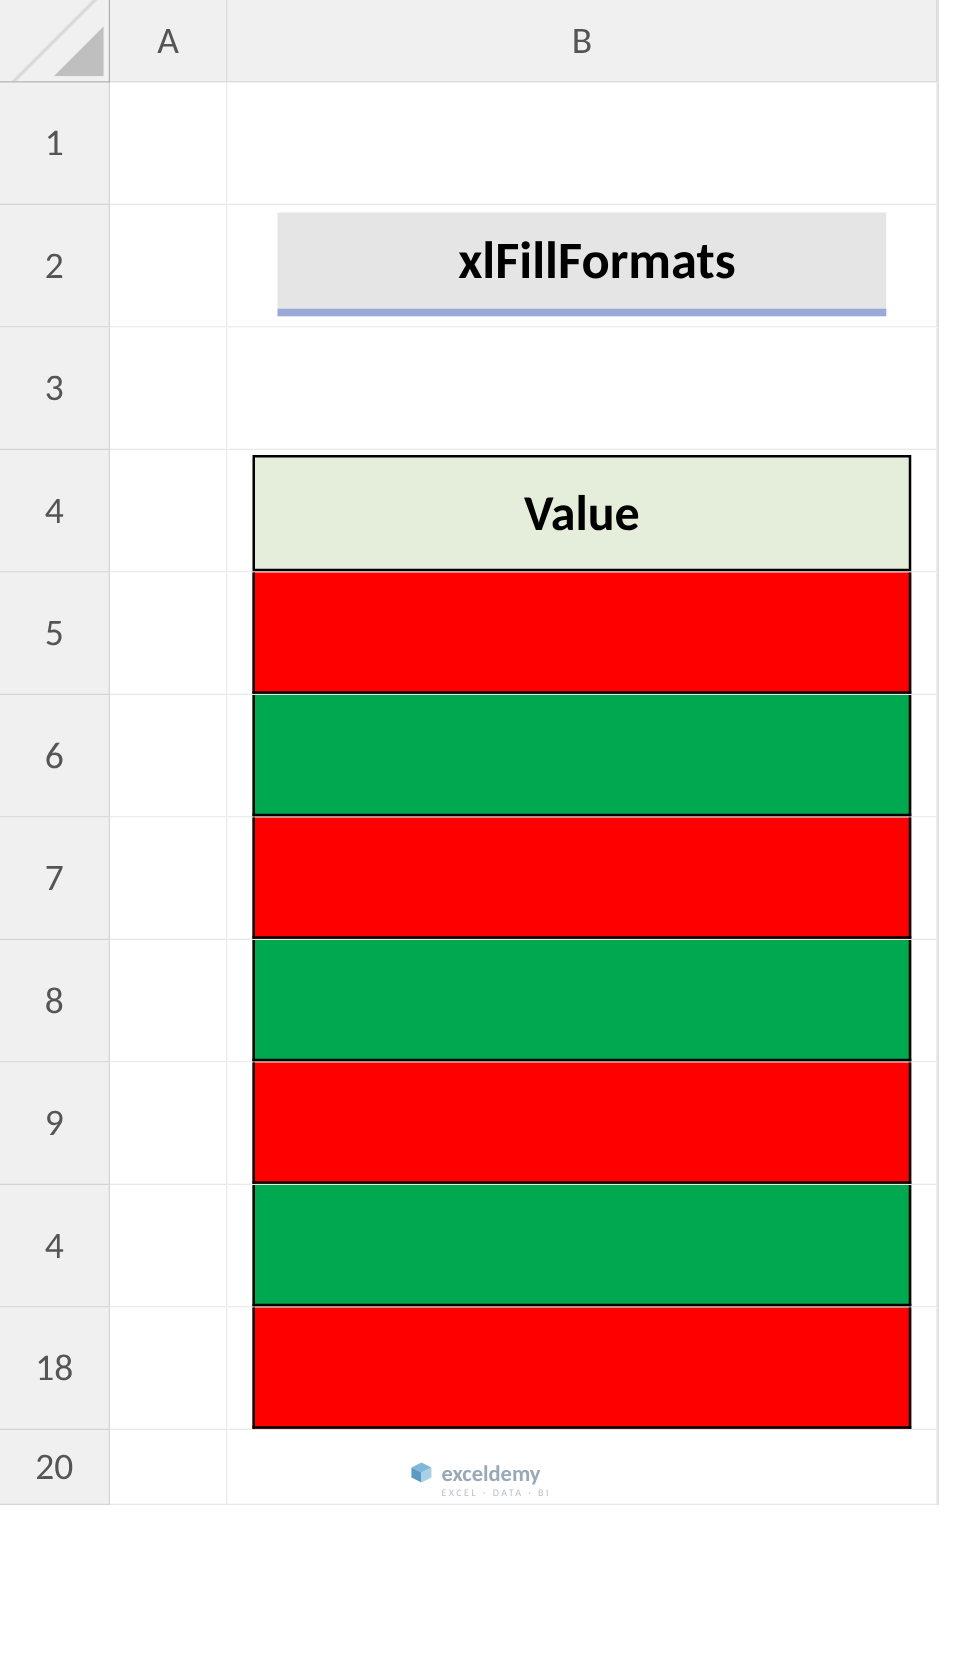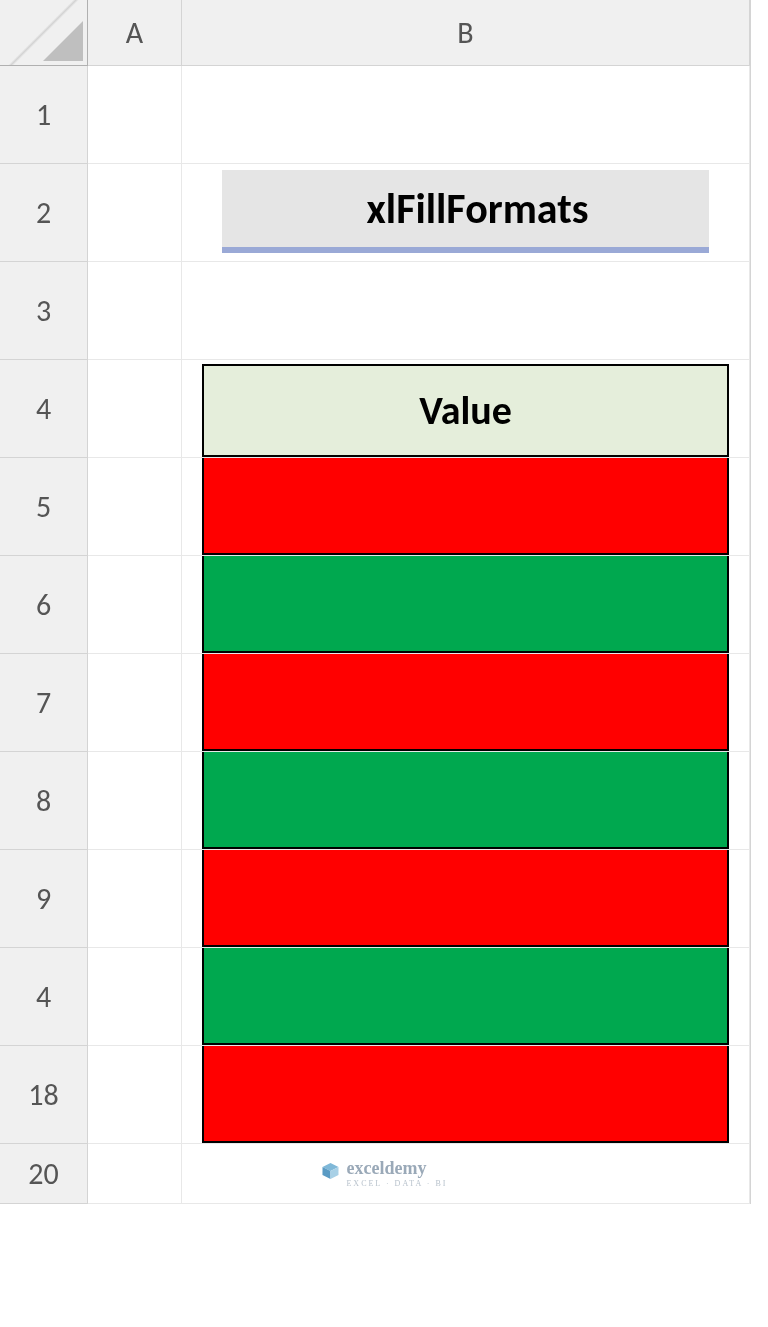--- a/index.html
+++ b/index.html
@@ -68,28 +68,27 @@
     border-left:2px solid #000;
     border-right:2px solid #000;
     border-bottom:2px solid #000;
   }
   .red { background:#ff0000; }
   .green { background:#00a84f; }
   .wm {
     position:absolute;
     left:50%;
     transform:translateX(-50%);
-    bottom:16px;
+    bottom:4px;
     font-size:18px;
     color:#9aa9b8;
     display:flex;
-    align-items:center;
+    align-items:flex-start;
     gap:6px;
     font-weight:600;
-    font-family:Liberation Serif, serif;
   }
   .wm small { display:block; font-size:8px; letter-spacing:2px; color:#b8c2cc; font-weight:400;}
   .sheet-wrap { position:relative; width:768px; }
   .b-cell { padding:0 20px; display:flex; flex-direction:column; }
   .b-inner { flex:1; }
 </style>
 </head>
 <body>
 
 <div class="sheet-wrap">

